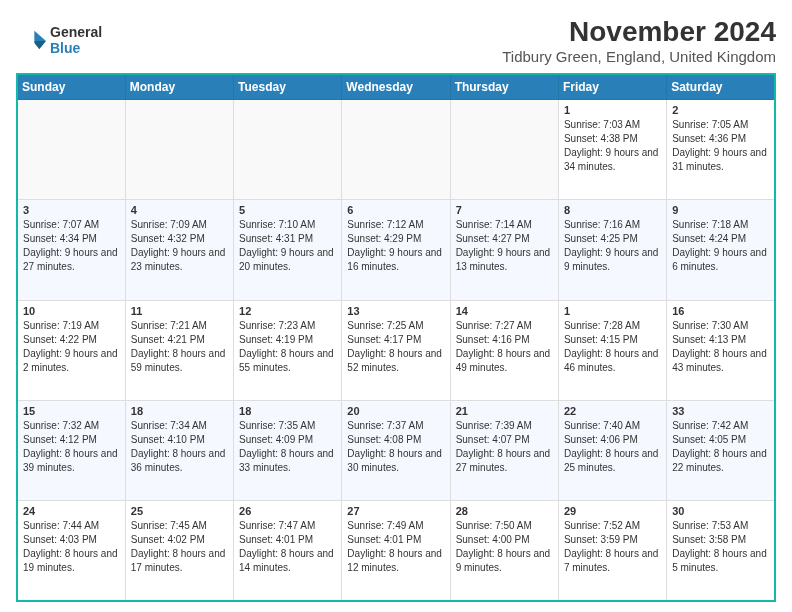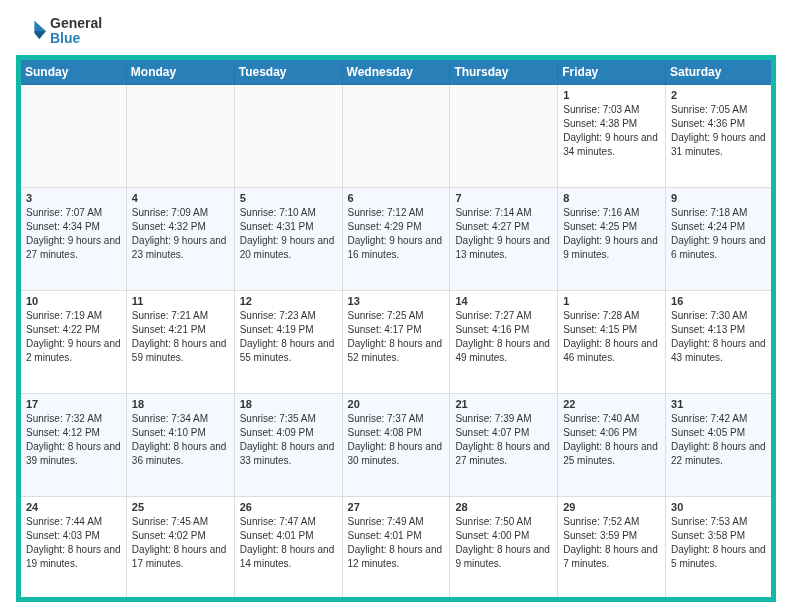--- a/index.html
+++ b/index.html
@@ -54,21 +54,21 @@
       font-size: 28px;
       font-weight: bold;
       color: #333;
     }
     .subtitle {
       font-size: 15px;
       color: #555;
     }
     .calendar {
       flex: 1;
-      border: 5px solid #14b8a6;
+      border: 2px solid #14b8a6;
       border-collapse: collapse;
       width: 100%;
       table-layout: fixed;
     }
     .calendar th {
       background-color: #2980b9;
       color: #fff;
       font-size: 12px;
       font-weight: bold;
       padding: 5px 4px;
@@ -111,20 +111,24 @@
       <svg class="logo-icon" viewBox="0 0 36 36">
         <polygon points="20,4 36,18 20,18" fill="#2980b9"></polygon>
         <polygon points="20,18 36,18 28,28" fill="#1a5f8a"></polygon>
         <rect x="0" y="0" width="22" height="36" fill="white"></rect>
       </svg>
       <div class="logo-text">
         <span class="logo-general">General</span>
         <span class="logo-blue">Blue</span>
       </div>
     </div>
+    <div class="title-block">
+      <div class="main-title">November 2024</div>
+      <div class="subtitle">Tidbury Green, England, United Kingdom</div>
+    </div>
   </div>
 
   <table class="calendar">
     <thead>
       <tr>
       <th>Sunday</th>
           <th>Monday</th>
           <th>Tuesday</th>
           <th>Wednesday</th>
           <th>Thursday</th>
@@ -203,21 +207,21 @@
             <span class="day-num">1</span>
             <div class="day-info">Sunrise: 7:28 AM<br>Sunset: 4:15 PM<br>Daylight: 8 hours and 46 minutes.</div>
           </td>
           <td>
             <span class="day-num">16</span>
             <div class="day-info">Sunrise: 7:30 AM<br>Sunset: 4:13 PM<br>Daylight: 8 hours and 43 minutes.</div>
           </td>
         </tr>
         <tr>
           <td>
-            <span class="day-num">17</span>
+            <span class="day-num">15</span>
             <div class="day-info">Sunrise: 7:32 AM<br>Sunset: 4:12 PM<br>Daylight: 8 hours and 39 minutes.</div>
           </td>
           <td>
             <span class="day-num">18</span>
             <div class="day-info">Sunrise: 7:34 AM<br>Sunset: 4:10 PM<br>Daylight: 8 hours and 36 minutes.</div>
           </td>
           <td>
             <span class="day-num">18</span>
             <div class="day-info">Sunrise: 7:35 AM<br>Sunset: 4:09 PM<br>Daylight: 8 hours and 33 minutes.</div>
           </td>
@@ -227,21 +231,21 @@
           </td>
           <td>
             <span class="day-num">21</span>
             <div class="day-info">Sunrise: 7:39 AM<br>Sunset: 4:07 PM<br>Daylight: 8 hours and 27 minutes.</div>
           </td>
           <td>
             <span class="day-num">22</span>
             <div class="day-info">Sunrise: 7:40 AM<br>Sunset: 4:06 PM<br>Daylight: 8 hours and 25 minutes.</div>
           </td>
           <td>
-            <span class="day-num">31</span>
+            <span class="day-num">33</span>
             <div class="day-info">Sunrise: 7:42 AM<br>Sunset: 4:05 PM<br>Daylight: 8 hours and 22 minutes.</div>
           </td>
         </tr>
         <tr>
           <td>
             <span class="day-num">24</span>
             <div class="day-info">Sunrise: 7:44 AM<br>Sunset: 4:03 PM<br>Daylight: 8 hours and 19 minutes.</div>
           </td>
           <td>
             <span class="day-num">25</span>

